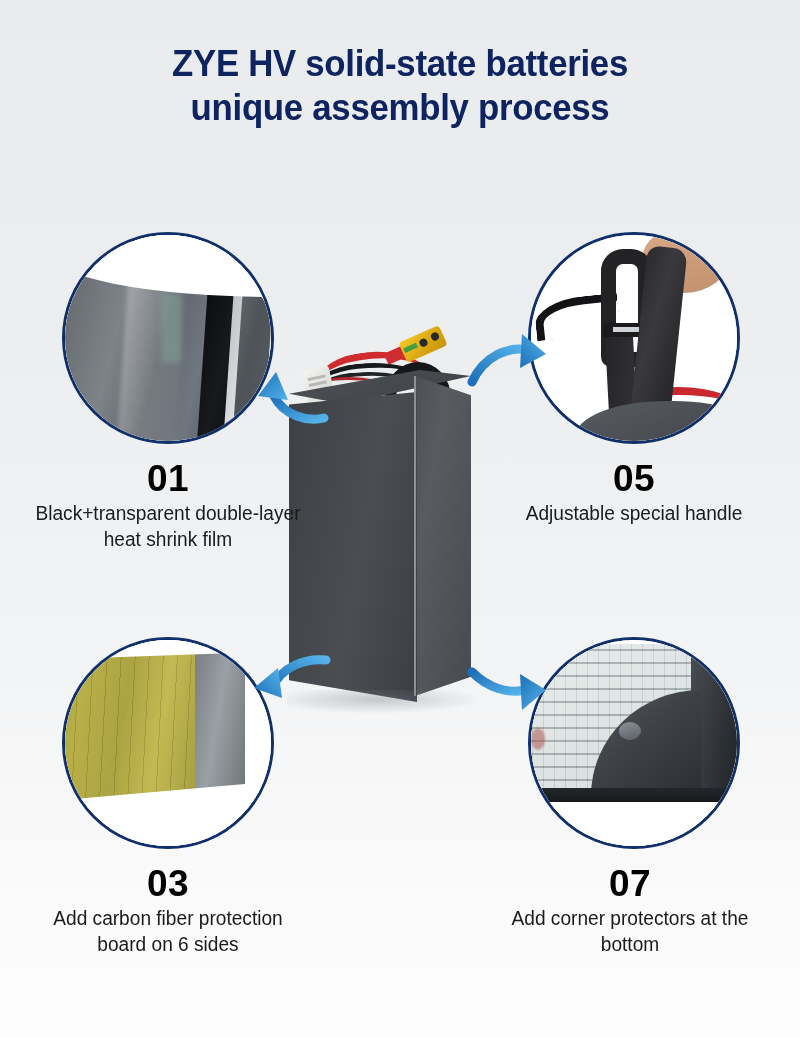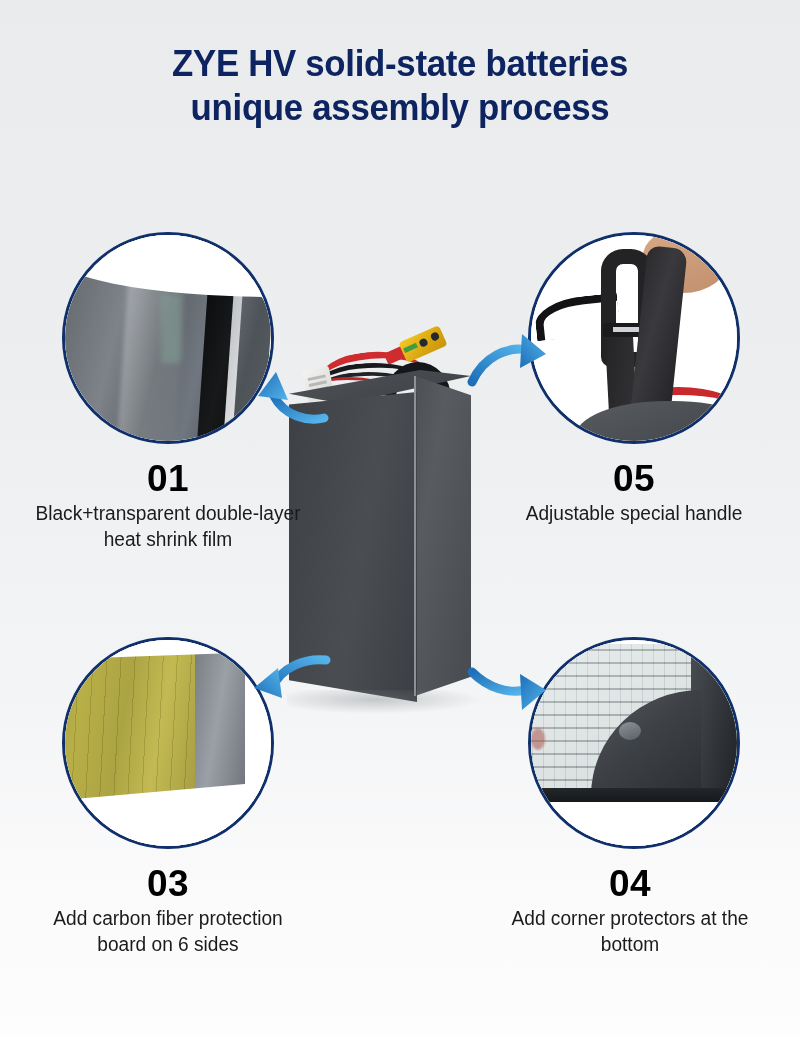--- a/index.html
+++ b/index.html
@@ -423,15 +423,15 @@
   <div class="num">05</div>
   <div class="desc">Adjustable special handle</div>
 </div>
 
 <div class="caption" style="left:28px; top:863px;">
   <div class="num">03</div>
   <div class="desc">Add carbon fiber protection board on 6 sides</div>
 </div>
 
 <div class="caption" style="left:490px; top:863px;">
-  <div class="num">04</div>
+  <div class="num">07</div>
   <div class="desc">Add corner protectors at the bottom</div>
 </div>
 
 </body></html>

